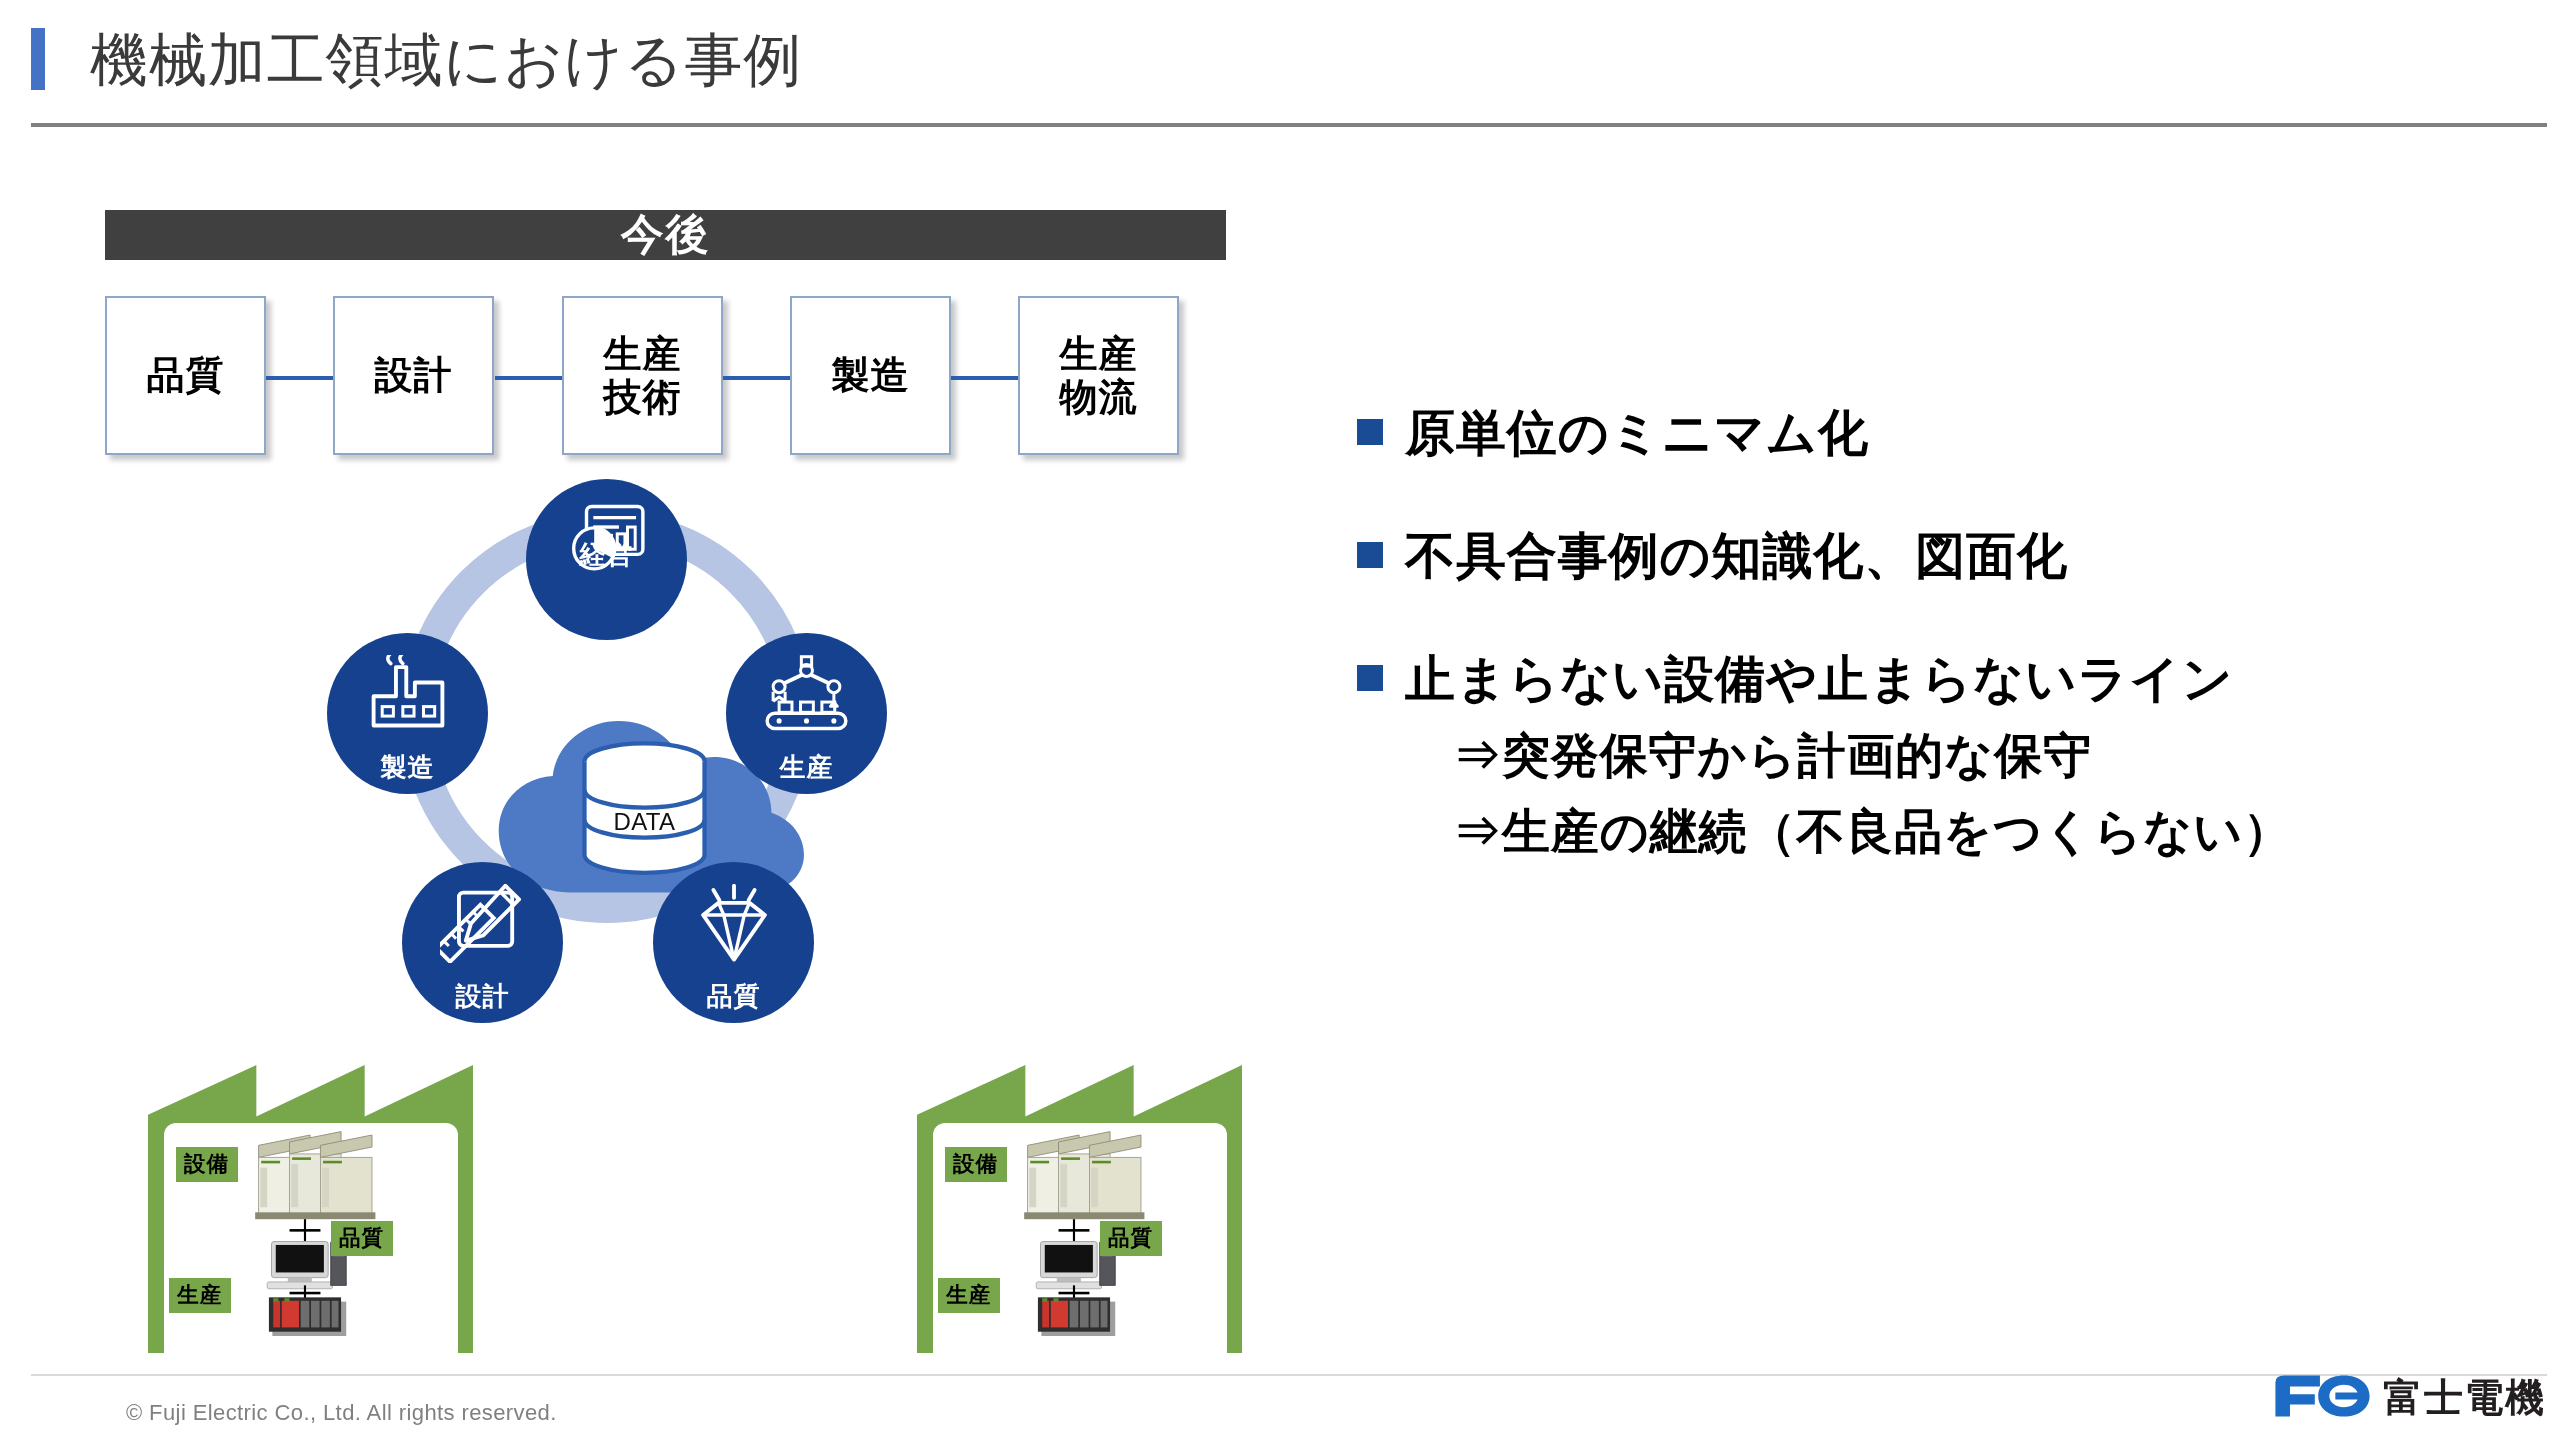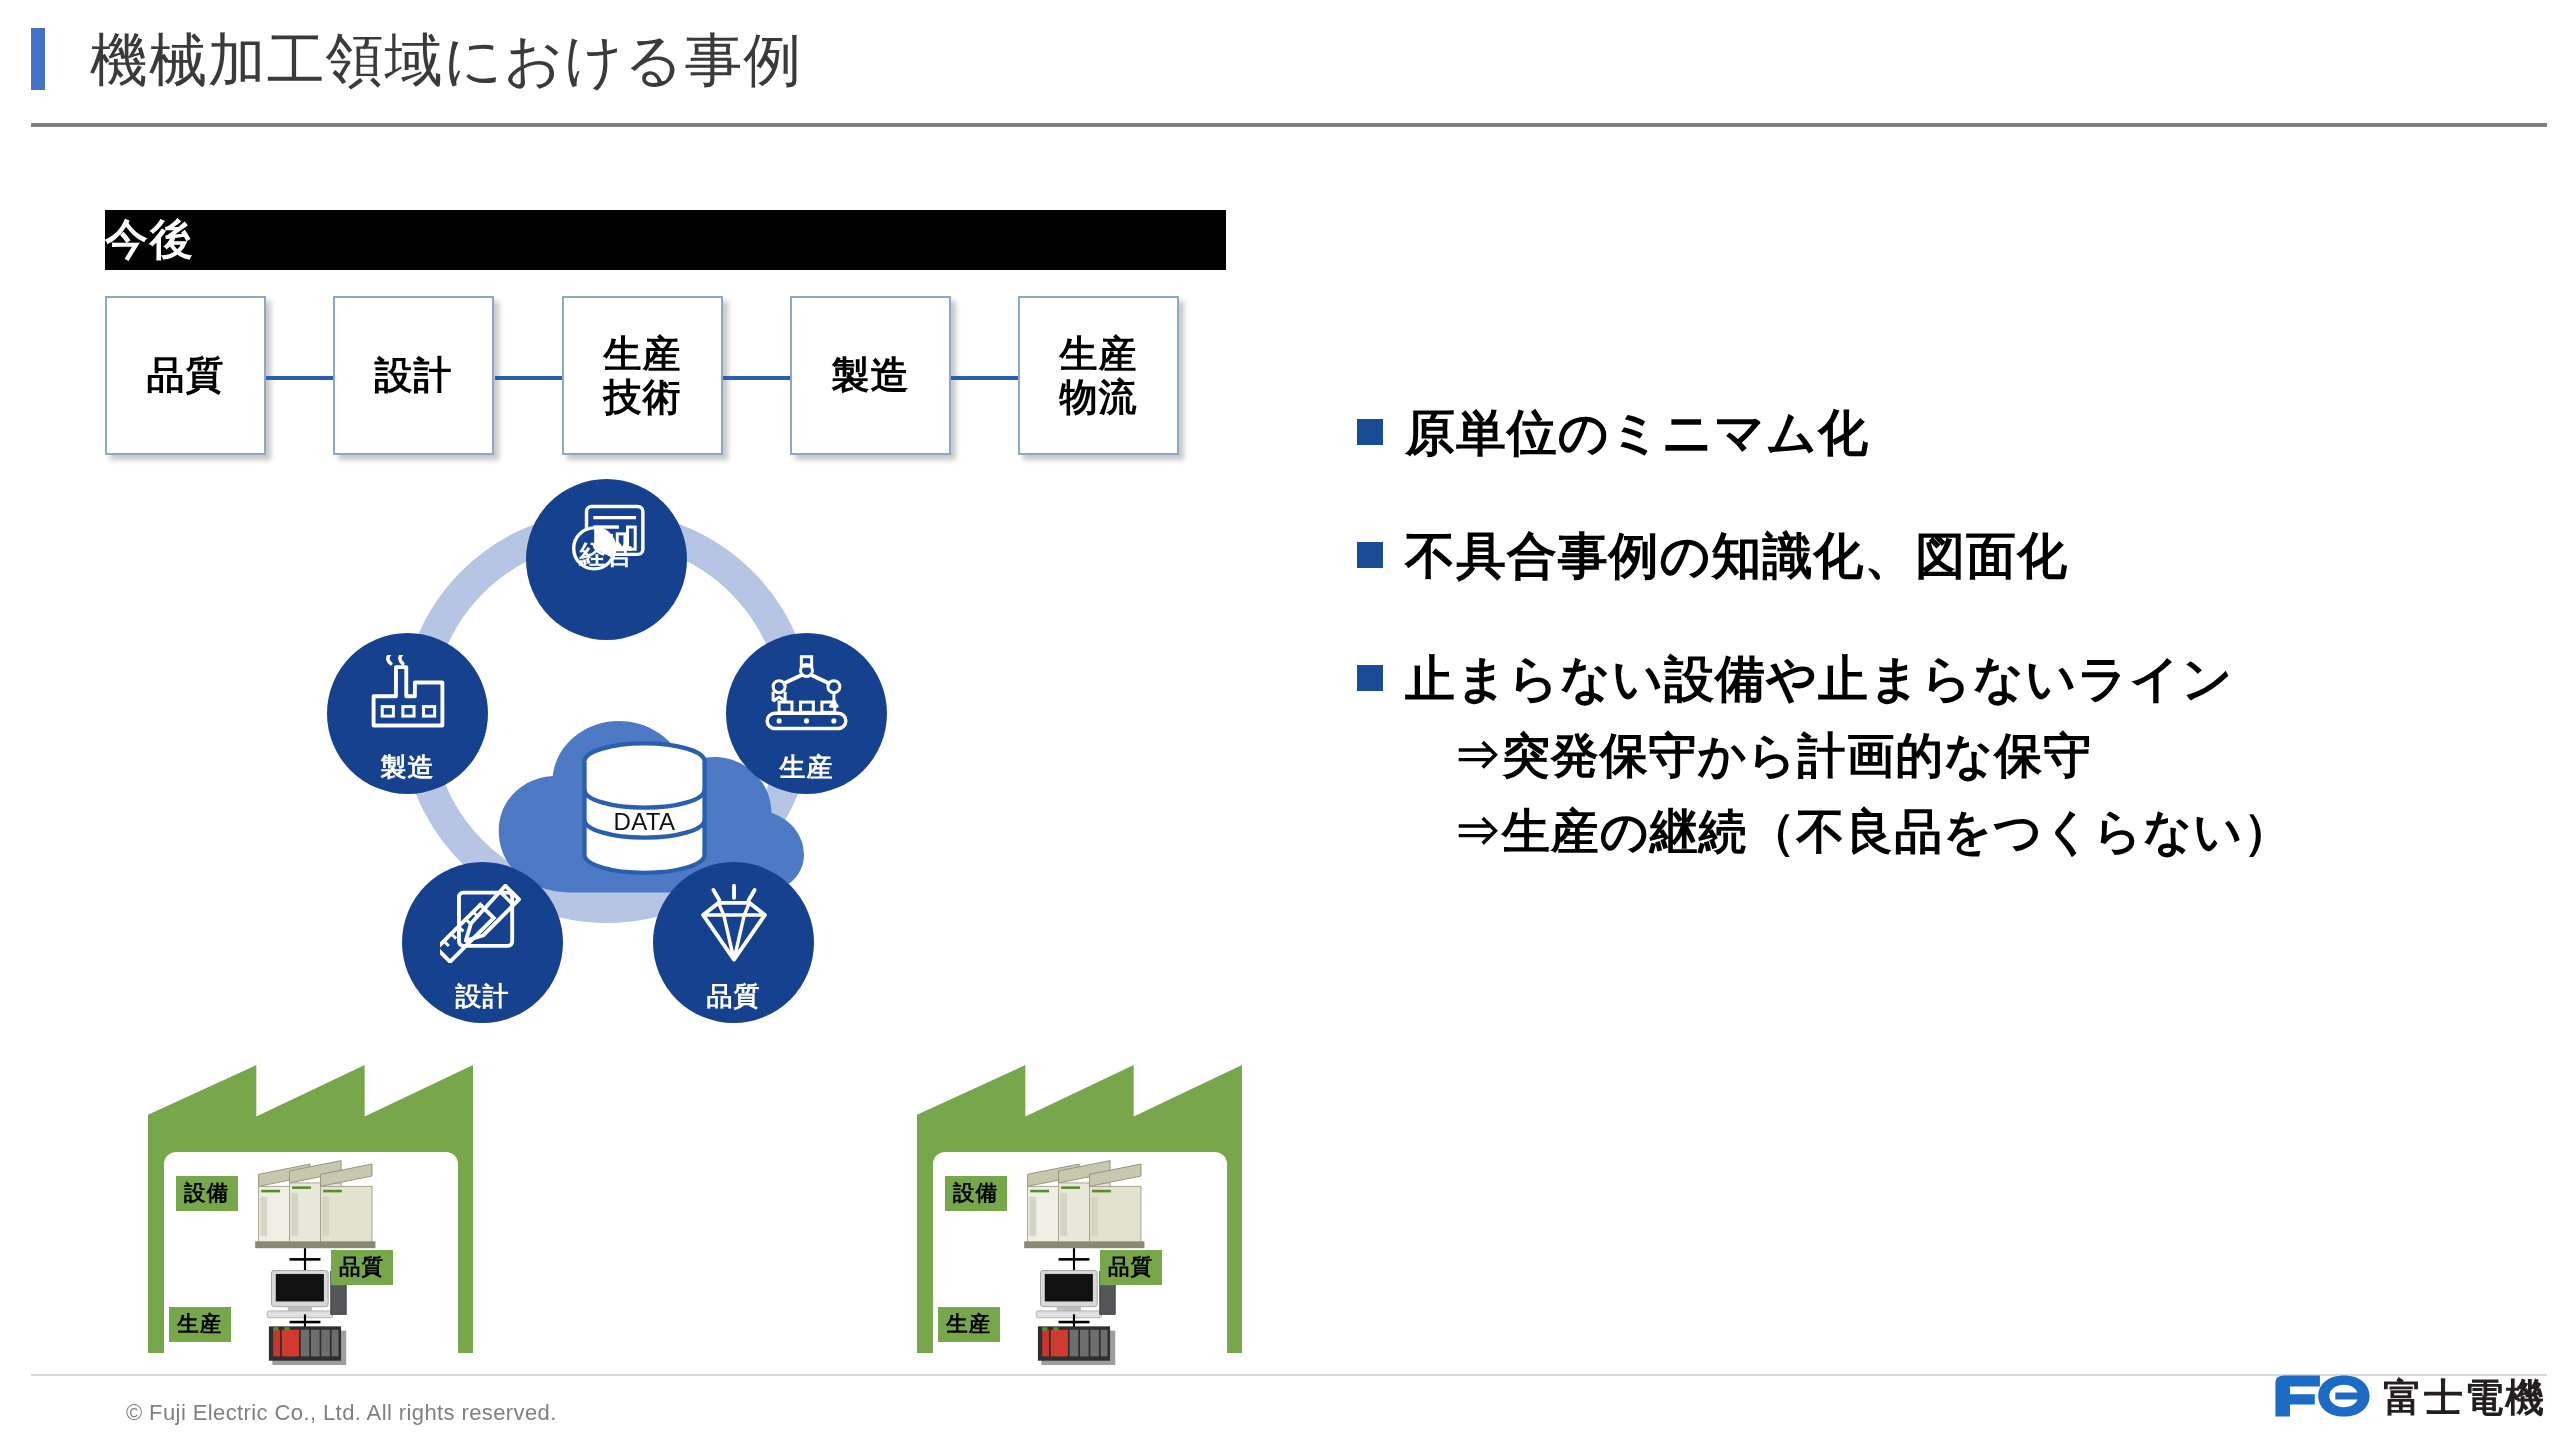--- a/index.html
+++ b/index.html
@@ -22,23 +22,23 @@
     font-weight: 400; letter-spacing: 0.9px; white-space: nowrap;
   }
   #title-rule {
     position: absolute; left: 31px; top: 123px;
     width: 2516px; height: 4.3px; background: #808080;
   }
 
   
   #today-bar {
     position: absolute; left: 105px; top: 210px;
-    width: 1121px; height: 60px;
-    background: #000000;
-    display: flex; align-items: center; 
+    width: 1121px; height: 50px;
+    background: #404040;
+    display: flex; align-items: center; justify-content: center;
   }
   #today-bar span {
     color: #ffffff; font-size: 43px; font-weight: bold; letter-spacing: 1.7px;
   }
   .proc-box {
     position: absolute; top: 296px;
     background: #ffffff; border: 2.6px solid #8FA7C7;
     box-shadow: 5.2px 5.2px 5.2px rgba(0,0,0,0.22);
     display: flex; align-items: center; justify-content: center;
     text-align: center;
@@ -79,21 +79,21 @@
     text-align: center; font-size: 24px; color: #111; font-weight: 400;
     letter-spacing: 0.4px;
   }
 
   
   .factory {
     position: absolute; top: 1065px; width: 325px; height: 288px;
   }
   .factory .fac-inner {
     position: absolute; left: 15.5px; top: 58px; width: 294px; height: 256px;
-    background: #ffffff; border-radius: 12px; margin-top: 29px;
+    background: #ffffff; border-radius: 12px;
   }
   .ftag {
     position: absolute; background: #78A64B; color: #000;
     font-size: 21.5px; font-weight: bold; padding: 4.3px 8.6px; line-height: 26px;
     letter-spacing: 0.9px;
   }
   .tag-setsubi  { left: 12px;  top: 24px; }
   .tag-hinshitsu{ left: 167px; top: 98px; }
   .tag-seisan   { left: 5.2px;   top: 155px; }
 

